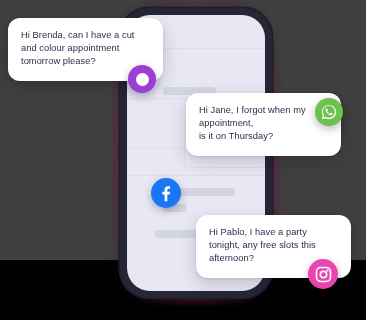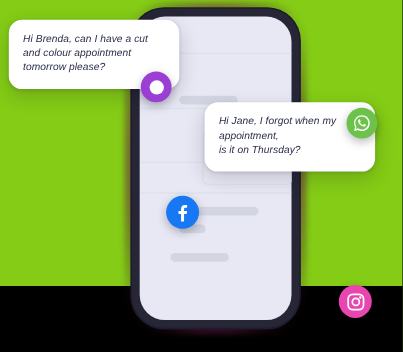--- a/index.html
+++ b/index.html
@@ -10,22 +10,21 @@
   body {
     width: 366px;
     height: 320px;
     overflow: hidden;
     font-family: "Liberation Sans", sans-serif;
   }
   #scene {
     position: relative;
     width: 366px;
     height: 260px;
-    background: #84cc16;
-    font-style: italic;
+    background: #404040;
   }
 
   
   .phone-glow {
     position: absolute;
     left: 113px;
     top: 2px;
     width: 166px;
     height: 302px;
     border-radius: 34px;
@@ -163,20 +162,23 @@
   <div class="bubble" id="bubble-1">
     <p>Hi Brenda, can I have a cut and colour appointment tomorrow please?</p>
   </div>
 
   <div class="bubble" id="bubble-2">
     <p>Hi Jane, I forgot when my appointment,
 is it on Thursday?</p>
   </div>
 
 
+  <div class="bubble" id="bubble-4">
+    <p>Hi Pablo, I have a party tonight, any free slots this afternoon?</p>
+  </div>
 
   <div class="badge" id="badge-viber">
     <div class="ring-hole"></div>
   </div>
 
   <div class="badge" id="badge-whatsapp">
     <svg width="18" height="18" viewBox="0 0 24 24" aria-hidden="true">
       <path fill="#ffffff" d="M12.04 2.5c-5.24 0-9.5 4.26-9.5 9.5 0 1.68.44 3.3 1.28 4.74L2.5 21.5l4.9-1.28a9.46 9.46 0 0 0 4.64 1.2c5.24 0 9.5-4.26 9.5-9.5s-4.26-9.42-9.5-9.42zm0 17.1c-1.48 0-2.93-.4-4.2-1.15l-.3-.18-2.9.76.78-2.83-.2-.3a7.86 7.86 0 0 1-1.21-4.2c0-4.34 3.54-7.88 7.88-7.88s7.87 3.54 7.87 7.88-3.53 7.9-7.72 7.9zm4.33-5.9c-.24-.12-1.4-.69-1.62-.77-.22-.08-.38-.12-.53.12-.16.24-.61.77-.75.93-.14.16-.28.18-.51.06-.24-.12-1-.37-1.9-1.18-.7-.62-1.18-1.4-1.32-1.63-.14-.24-.02-.37.1-.49.11-.11.24-.28.36-.42.12-.14.16-.24.24-.4.08-.16.04-.3-.02-.42-.06-.12-.53-1.28-.73-1.75-.19-.46-.38-.4-.53-.4l-.45-.01c-.16 0-.41.06-.62.3-.21.24-.81.8-.81 1.94s.83 2.25.95 2.4c.12.17 1.64 2.5 3.97 3.5.55.24.99.38 1.33.49.56.18 1.07.15 1.47.09.45-.07 1.39-.57 1.58-1.12.2-.55.2-1.02.14-1.12-.06-.1-.22-.16-.46-.28z"></path>
     </svg>
   </div>

